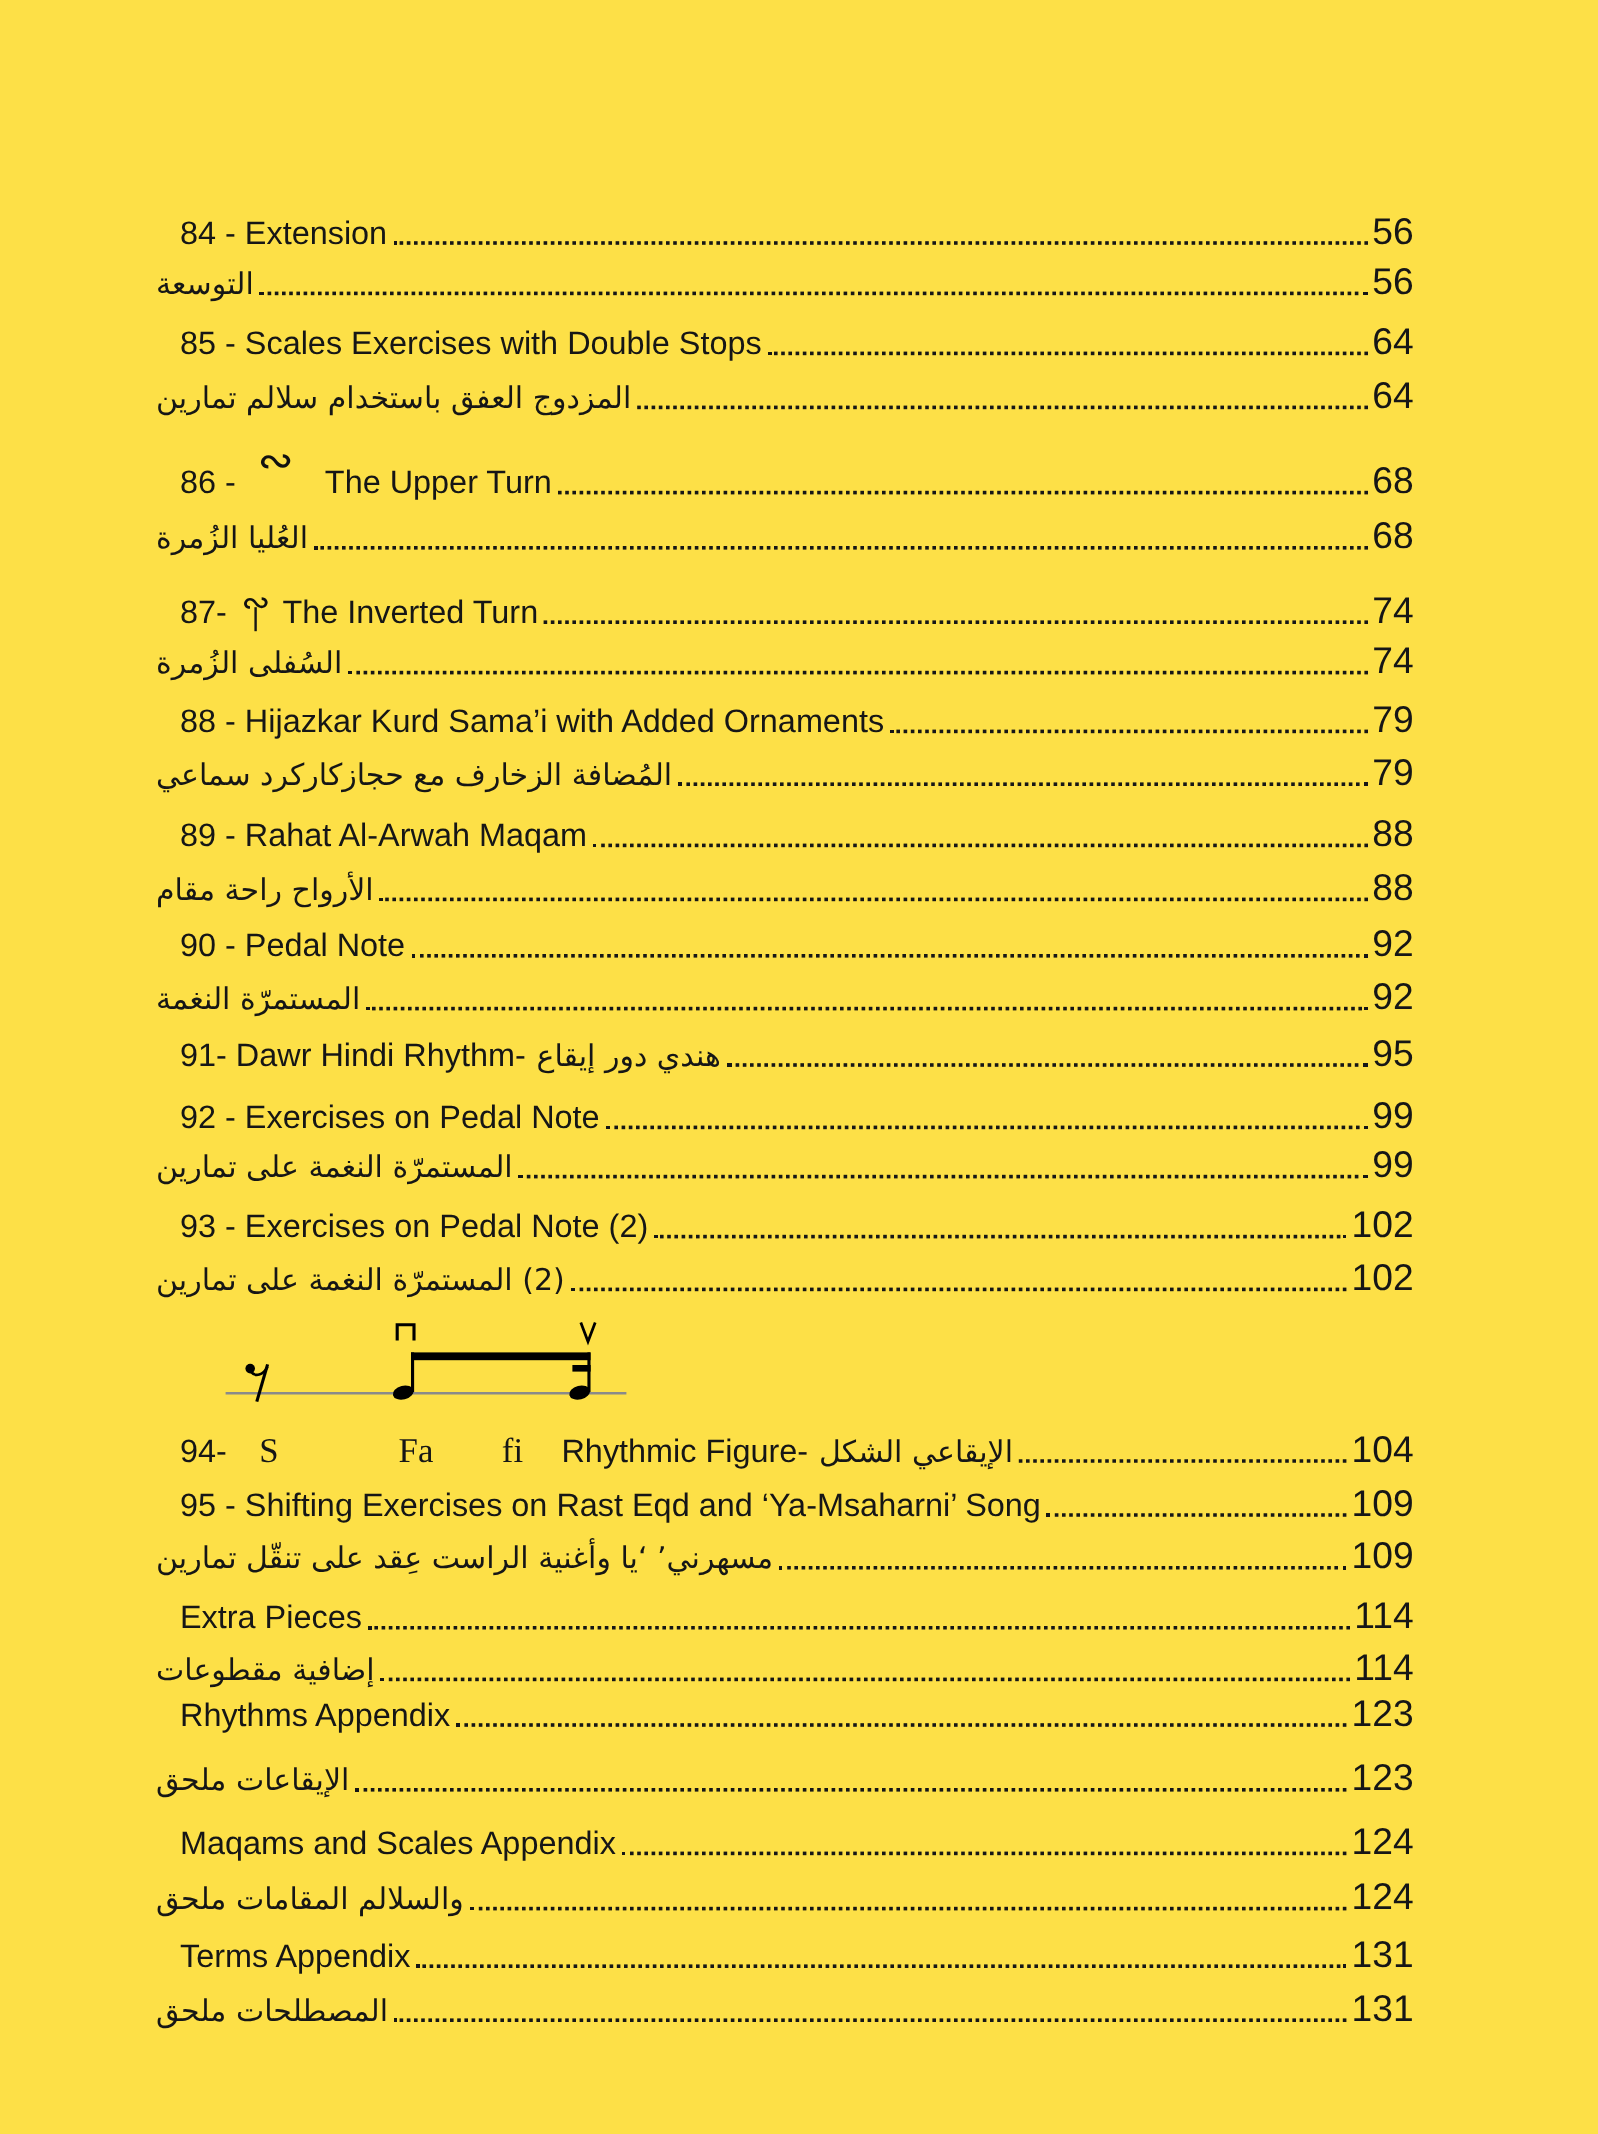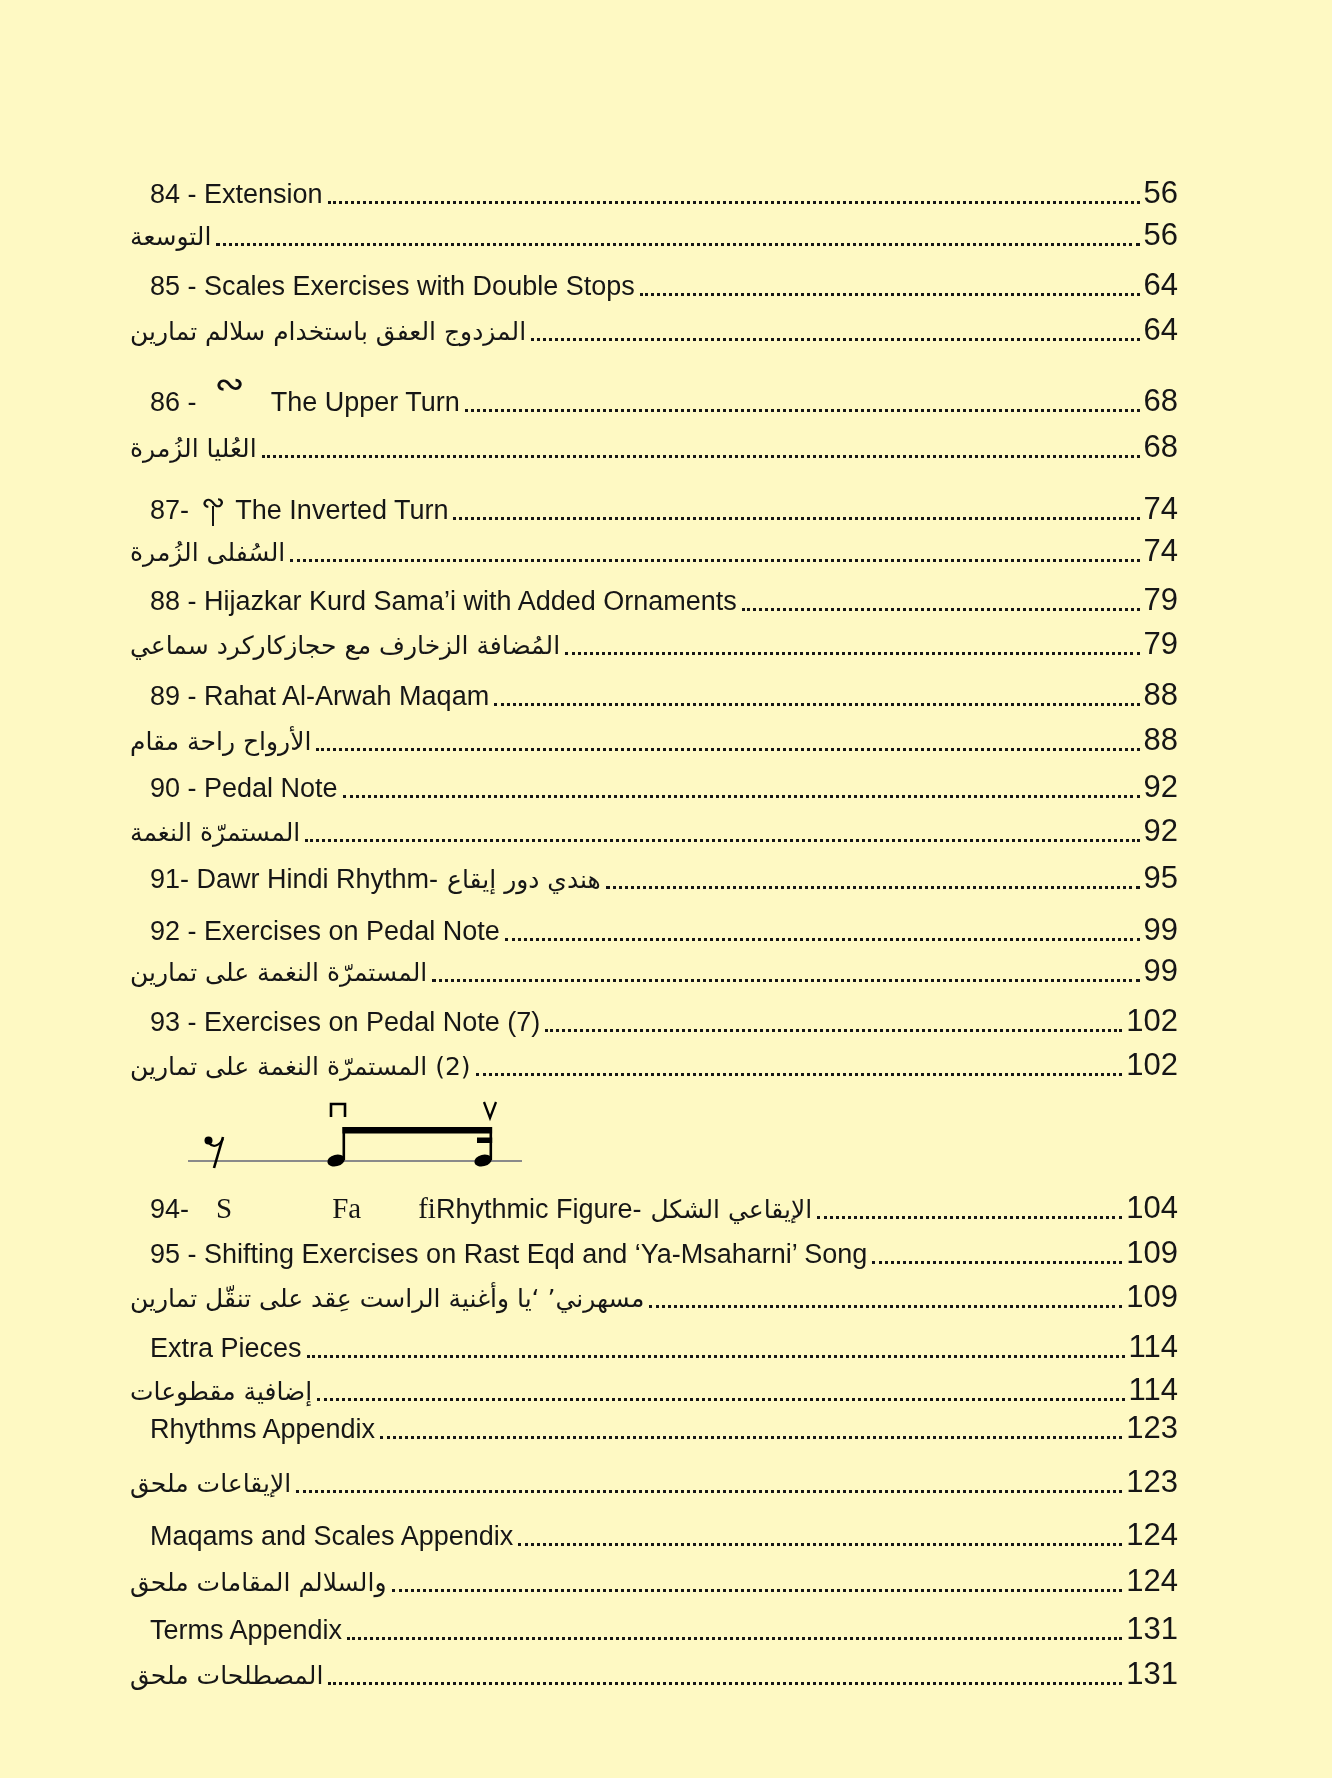--- a/index.html
+++ b/index.html
@@ -1,19 +1,19 @@
 <!DOCTYPE html>
 <html><head>
 <meta charset="utf-8">
 <style>
   html,body{margin:0;padding:0;background:#e8e8e8;}
   .page{
     position:relative;
     width:1332px;height:1778px;
-    background:#fef9c3;
+    background:#fde047;
     font-family:"Liberation Sans", sans-serif;
     color:#161616;
     overflow:hidden;
   }
   .toc-row{
     position:absolute;
     left:150px;right:154px;
     height:40px;line-height:40px;
     display:flex;align-items:baseline;
   }
@@ -38,21 +38,21 @@
     content:"";position:absolute;left:50%;top:14px;height:20px;width:2px;
     background:#161616;transform:translateX(-50%);
   }
   .tok{
     font-family:"Liberation Serif", serif;
     font-size:29px;flex:0 0 auto;white-space:nowrap;
   }
   .tok-1{margin-left:27px;}
   .tok-2{margin-left:100px;}
   .tok-3{margin-left:57px;}
-  .after-tok{}
+  .after-tok{margin-left:32px;}
   .gap-s{margin-left:9px;}
   .figure{position:absolute;left:185px;top:1093px;width:345px;height:92px;}
 </style>
 </head>
 <body>
 
 <div class="page">
 
   <div class="toc-row en" style="top:173px">
     <span class="t">84 - Extension</span>
@@ -155,21 +155,21 @@
     <span class="pg">99</span>
   </div>
 
   <div class="toc-row ar" style="top:951px">
     <span class="t ar-t"><span dir="rtl">تمارين</span> <span dir="rtl">على</span> <span dir="rtl">النغمة</span> <span dir="rtl">المستمرّة</span></span>
     <span class="dots"></span>
     <span class="pg">99</span>
   </div>
 
   <div class="toc-row en" style="top:1001px">
-    <span class="t">93 - Exercises on Pedal Note (7)</span>
+    <span class="t">93 - Exercises on Pedal Note (2)</span>
     <span class="dots"></span>
     <span class="pg">102</span>
   </div>
 
   <div class="toc-row ar" style="top:1045px">
     <span class="t ar-t"><span dir="rtl">تمارين</span> <span dir="rtl">على</span> <span dir="rtl">النغمة</span> <span dir="rtl">المستمرّة</span> <span dir="rtl">(2)</span></span>
     <span class="dots"></span>
     <span class="pg">102</span>
   </div>
 

